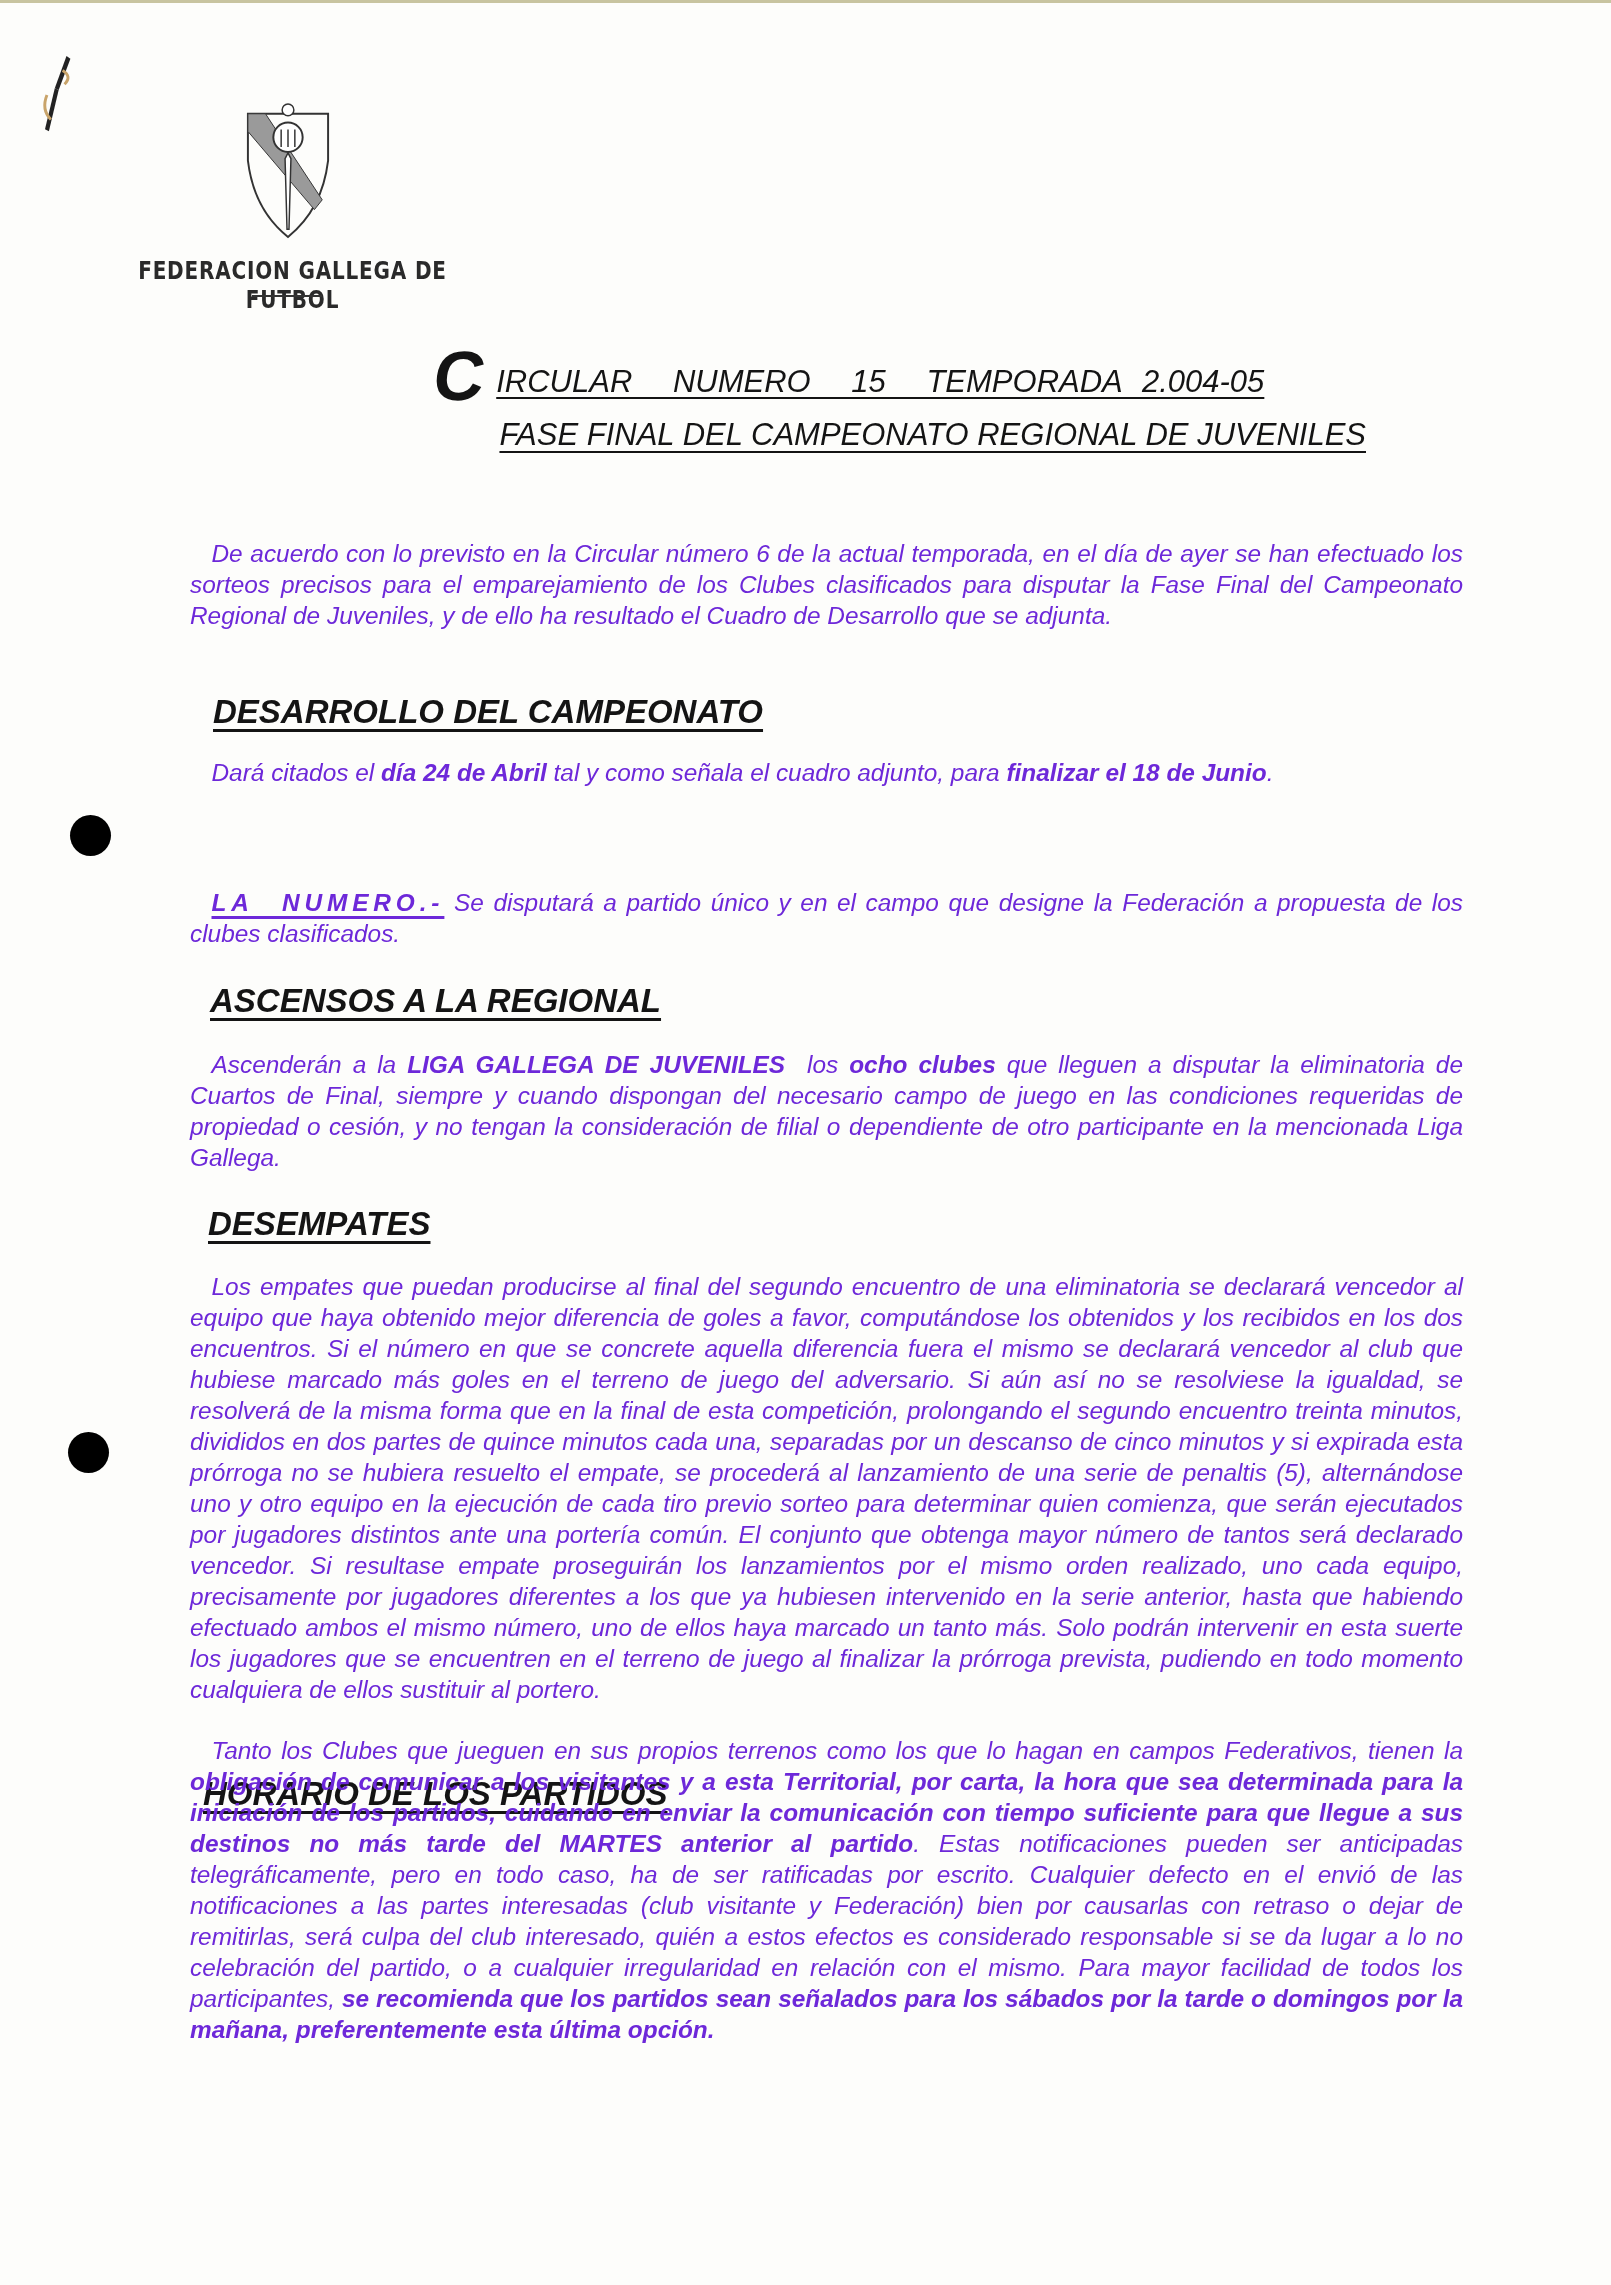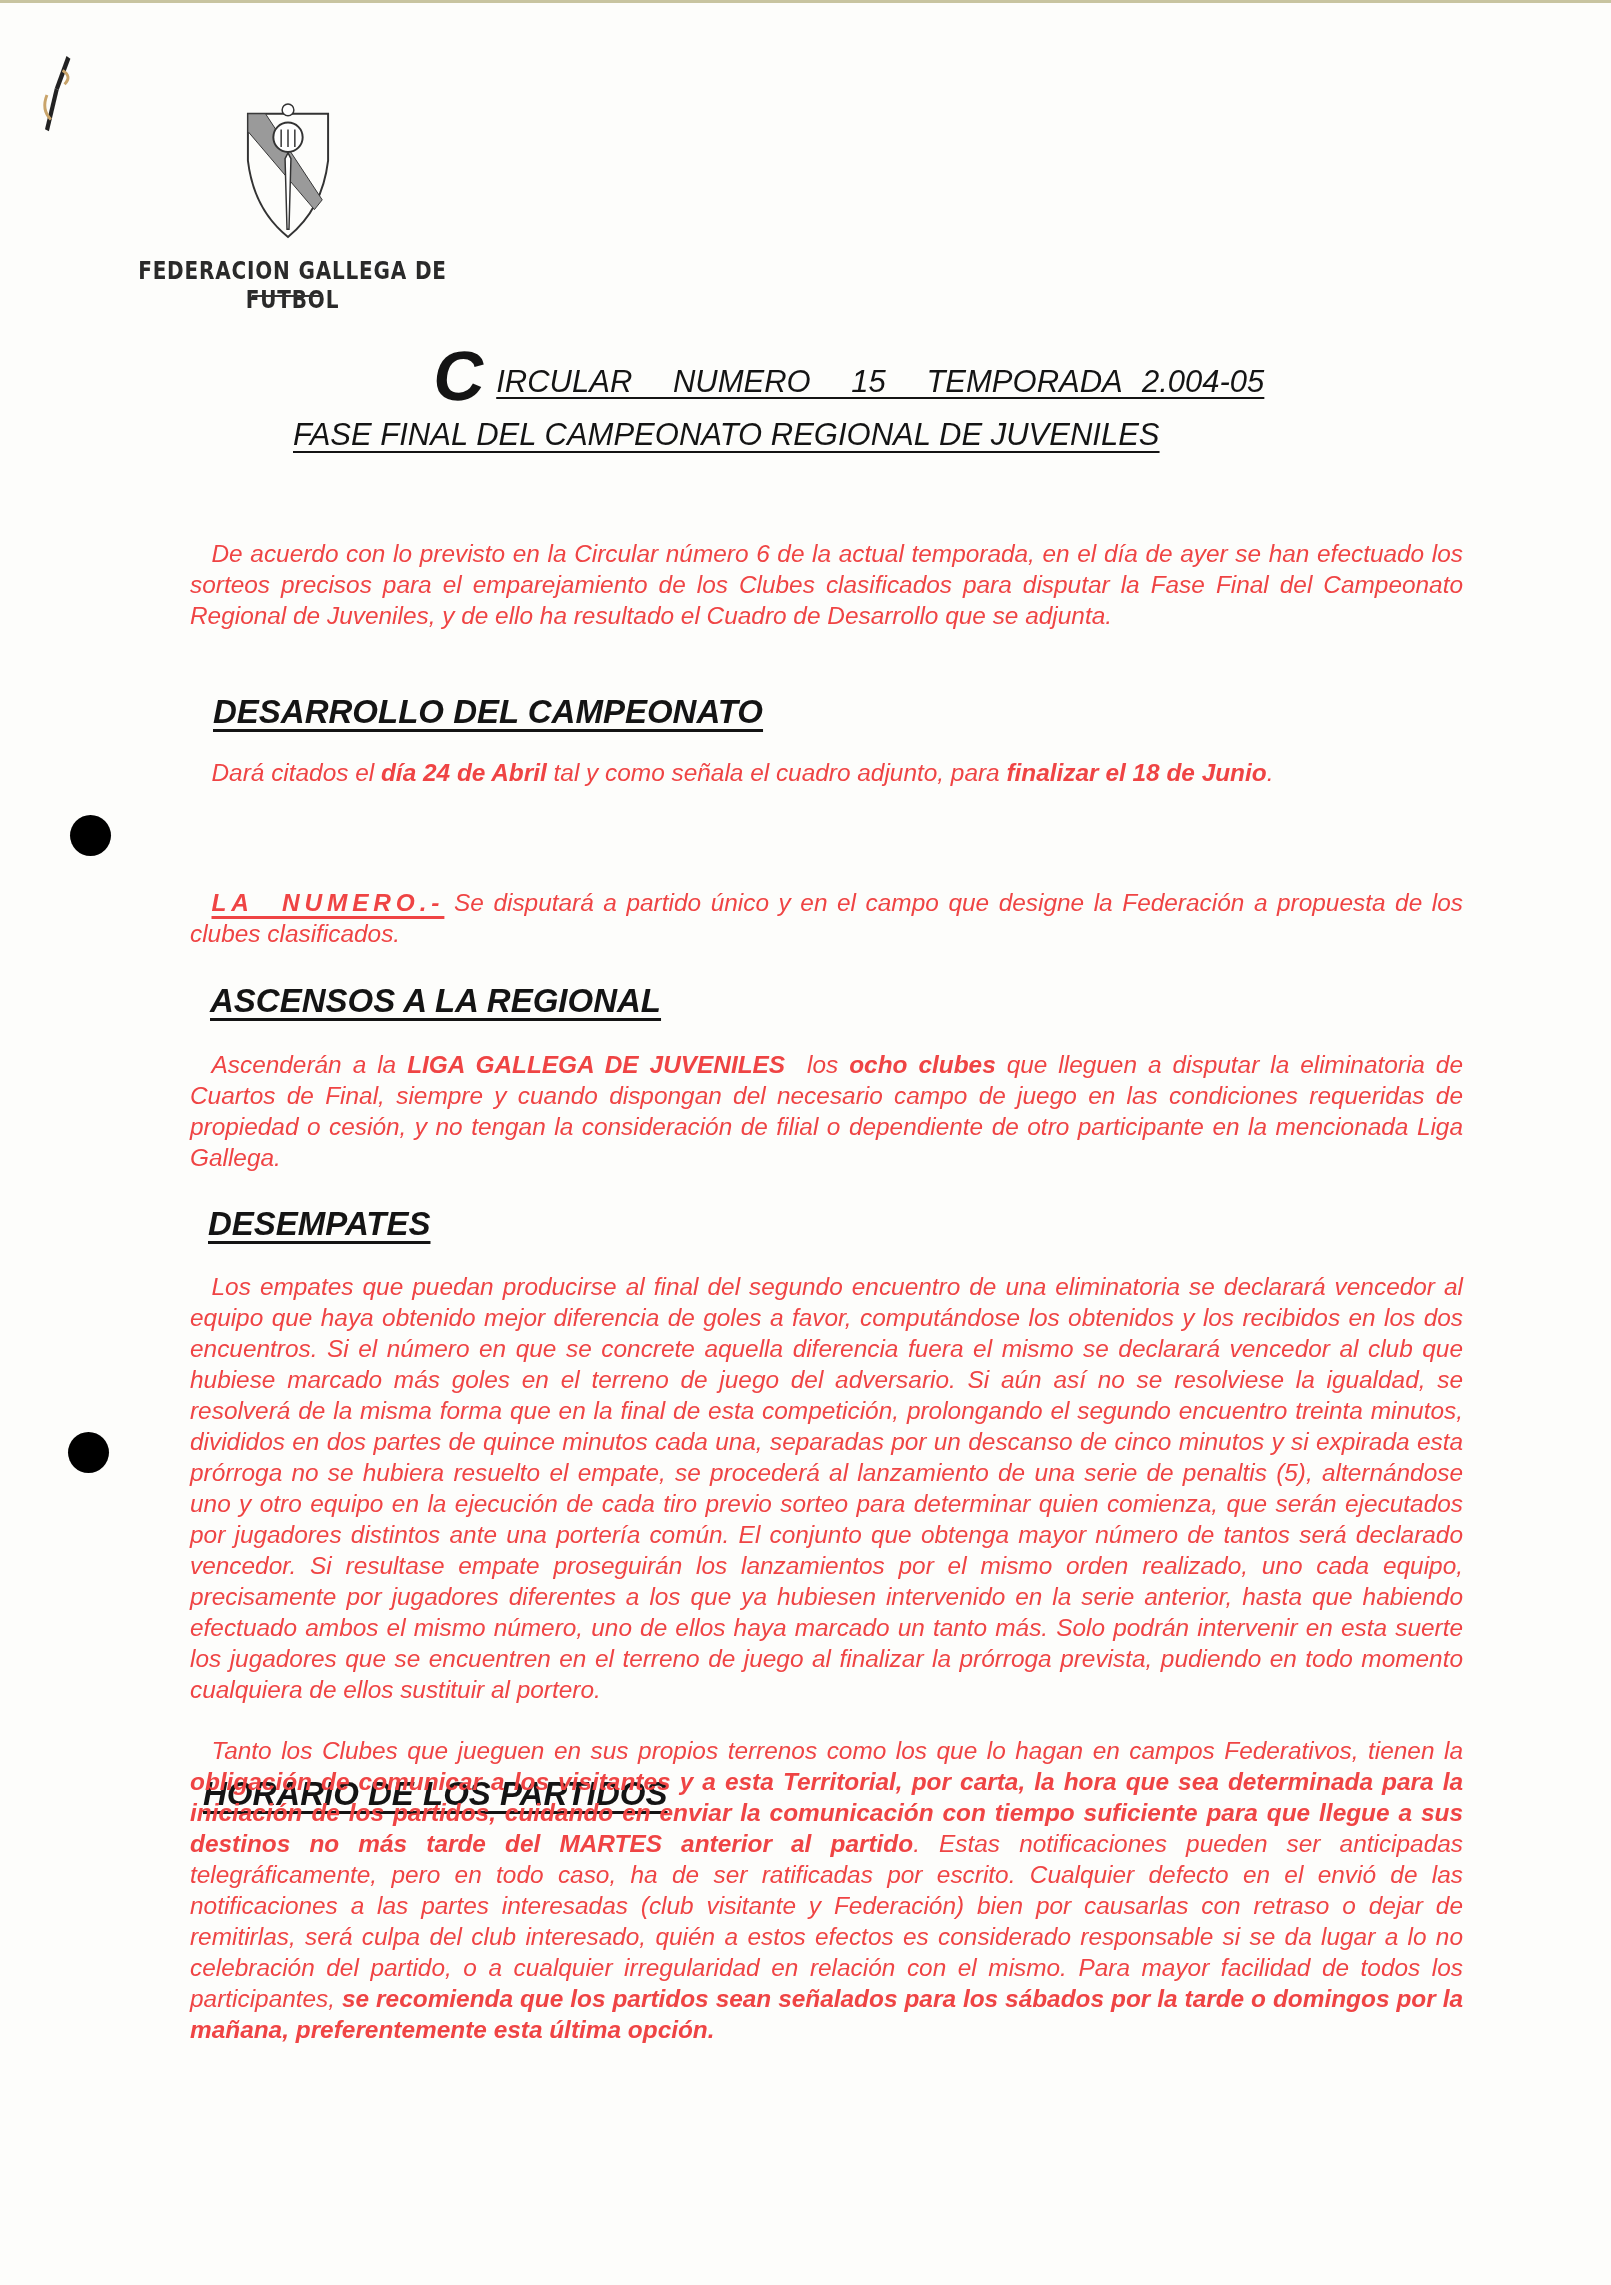--- a/index.html
+++ b/index.html
@@ -16,26 +16,26 @@
     transform: scaleX(0.82); transform-origin: center; color: #2a2a2a;
   }
   .org-rule { position: absolute; left: 252px; top: 295px; width: 70px; height: 2px; background: #333; }
   .title1 {
     position: absolute; left: 410px; top: 336px; width: 878px; text-align: center;
     font-style: italic; font-size: 31px; white-space: nowrap;
   }
   .title1 .big-c { font-size: 70px; font-weight: bold; font-style: normal; vertical-align: -7.8px; transform: skewX(-8deg); display: inline-block; }
   .title1 .rest { text-decoration: underline; text-decoration-thickness: 2px; text-underline-offset: 4.9px; word-spacing: 11.7px; margin-left: 12px; }
   .title2 {
-    position: absolute; left: 293px; top: 417px; width: 1073px; text-align: left;
+    position: absolute; left: 293px; top: 417px; width: 1073px; text-align: right;
     font-style: italic; font-size: 31px; text-decoration: underline; text-decoration-thickness: 2px; text-underline-offset: 5.9px; white-space: nowrap;
   }
   .para {
     position: absolute; left: 190px; width: 1273px; font-style: italic; font-size: 24.4px; line-height: 31px;
-    text-align: justify; color: #ef4444;
+    text-align: justify; color: #6d28d9;
   }
   .para b { font-weight: bold; }
   .indent { display: inline-block; width: 21.5px; }
   .heading {
     position: absolute; font-style: italic; font-weight: bold; font-size: 33px;
     text-decoration: underline; text-decoration-thickness: 2.9px; text-underline-offset: 5.9px; white-space: nowrap;
   }
   .final-label { font-weight: bold; text-decoration: underline; text-decoration-thickness: 2.9px; text-underline-offset: 4.9px; letter-spacing: 4.9px; }
   .hole { position: absolute; width: 41px; height: 41px; border-radius: 50%; background: #000; }
 </style>

